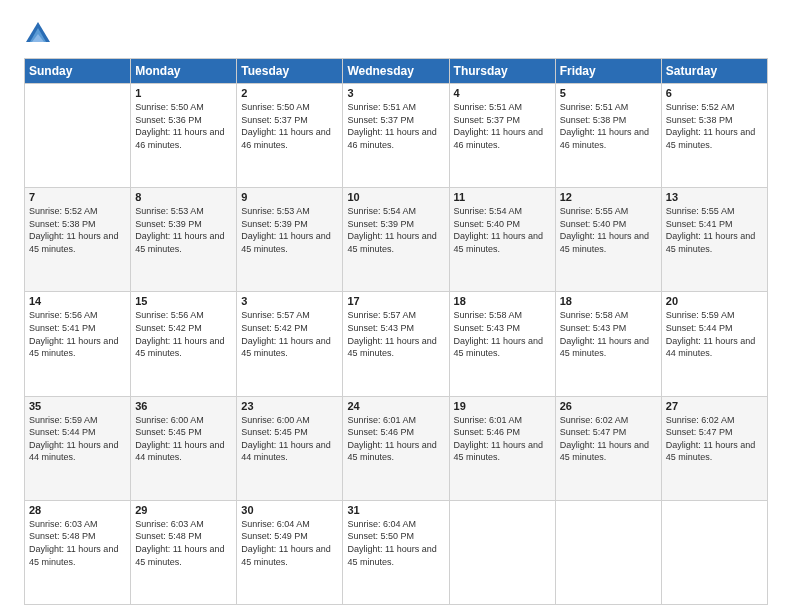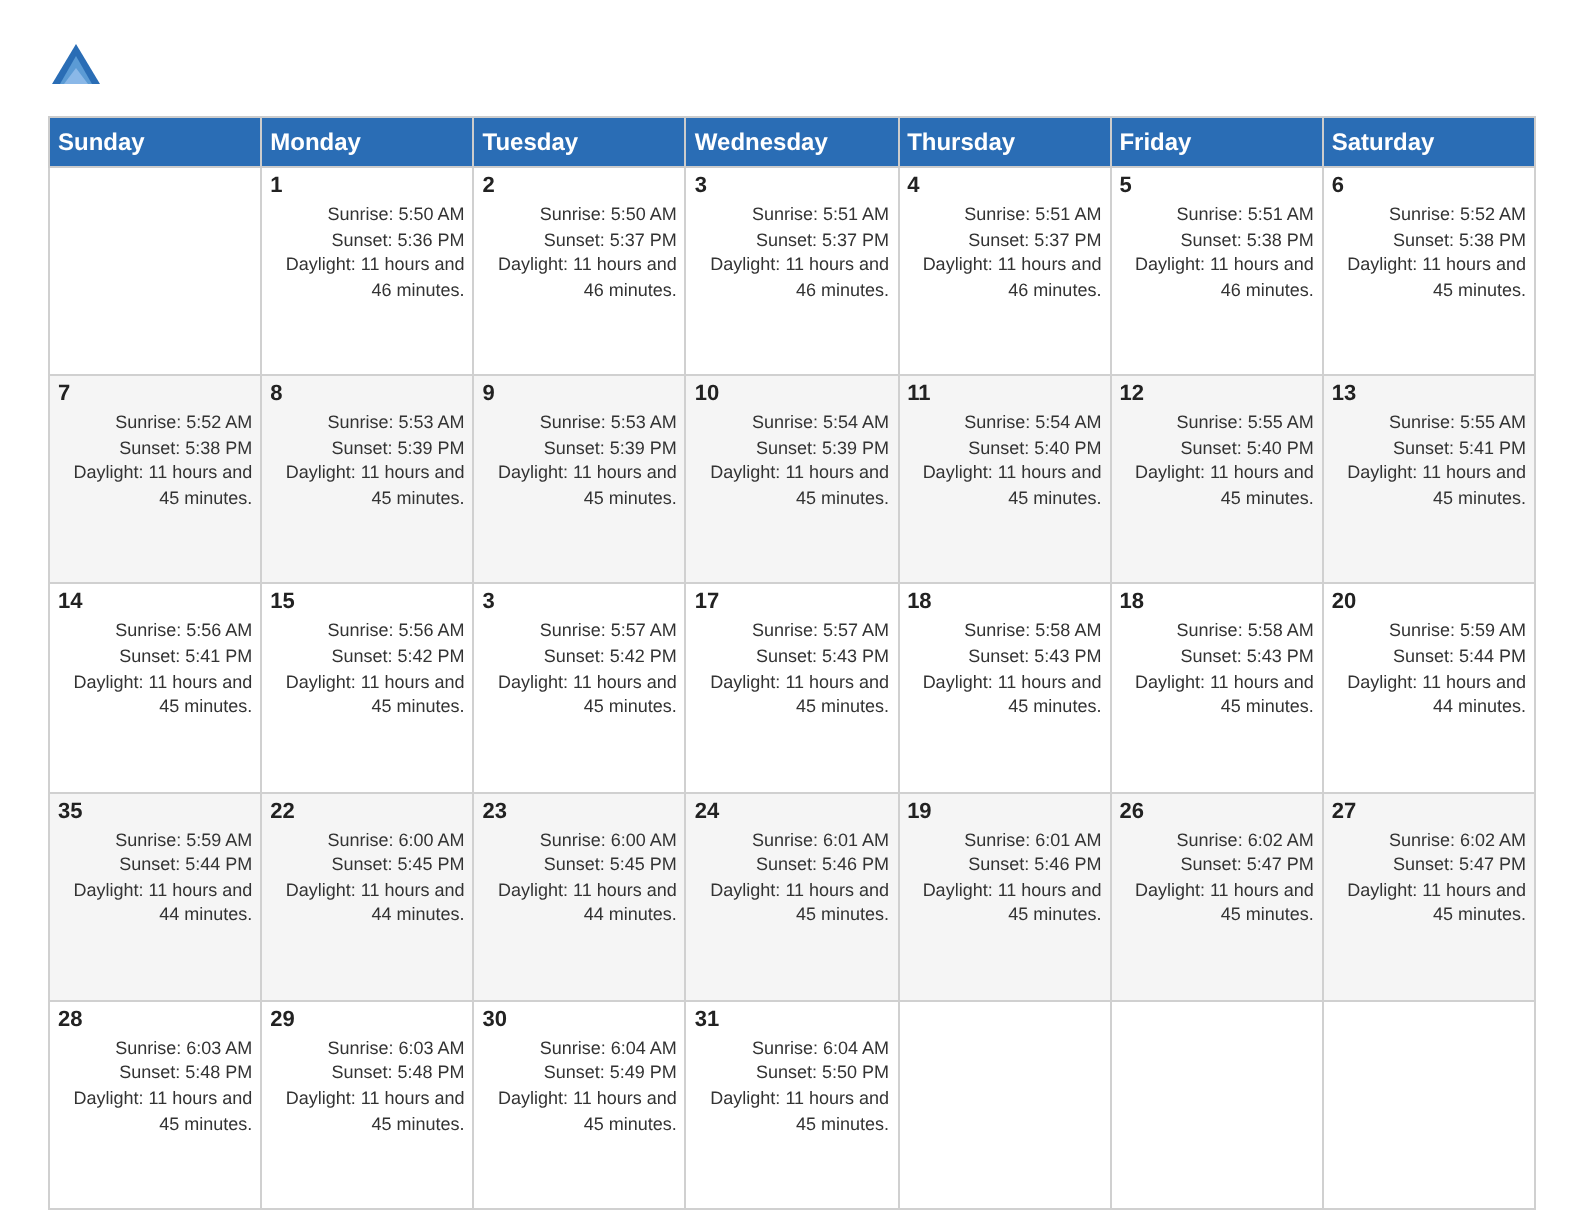--- a/index.html
+++ b/index.html
@@ -86,21 +86,20 @@
       font-size: 11px;
       font-weight: bold;
       color: #222;
       display: block;
       margin-bottom: 2px;
     }
     .day-info {
       font-size: 9px;
       line-height: 1.4;
       color: #333;
-      text-align: right;
     }
     .empty-cell {
       background: #f9f9f9;
     }
     tr:nth-child(odd) td {
       background: #ffffff;
     }
     tr:nth-child(even) td {
       background: #f5f5f5;
     }
@@ -229,21 +228,21 @@
             <span class="day-number">20</span>
             <div class="day-info">Sunrise: 5:59 AM<br>Sunset: 5:44 PM<br>Daylight: 11 hours and 44 minutes.</div>
           </td>
         </tr>
         <tr>
           <td>
             <span class="day-number">35</span>
             <div class="day-info">Sunrise: 5:59 AM<br>Sunset: 5:44 PM<br>Daylight: 11 hours and 44 minutes.</div>
           </td>
           <td>
-            <span class="day-number">22</span>
+            <span class="day-number">36</span>
             <div class="day-info">Sunrise: 6:00 AM<br>Sunset: 5:45 PM<br>Daylight: 11 hours and 44 minutes.</div>
           </td>
           <td>
             <span class="day-number">23</span>
             <div class="day-info">Sunrise: 6:00 AM<br>Sunset: 5:45 PM<br>Daylight: 11 hours and 44 minutes.</div>
           </td>
           <td>
             <span class="day-number">24</span>
             <div class="day-info">Sunrise: 6:01 AM<br>Sunset: 5:46 PM<br>Daylight: 11 hours and 45 minutes.</div>
           </td>

